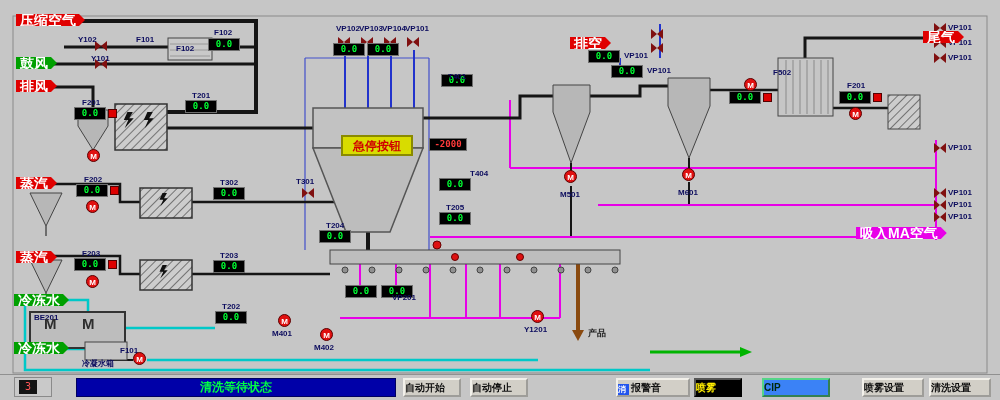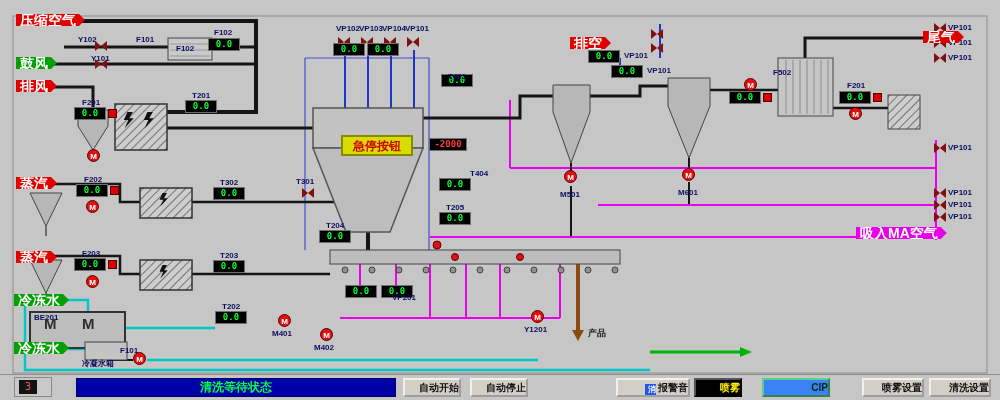--- a/index.html
+++ b/index.html
@@ -61,21 +61,21 @@
     border-top:1px solid #909090;z-index:40;}
   #indicator-box{position:absolute;left:14px;top:2px;width:38px;height:20px;background:#c9c9c9;
     border:1px solid #8a8a8a;box-sizing:border-box;}
   #indicator{position:absolute;left:4px;top:2px;width:18px;height:14px;background:#141414;
     color:#ff5555;font-family:"DejaVu Sans Mono",monospace;font-size:10px;line-height:14px;text-align:center;}
   #statusbar{position:absolute;left:76px;top:3px;width:320px;height:19px;background:#0000a8;
     border:1px solid #000060;box-sizing:border-box;color:#00ff44;font-size:12px;font-weight:bold;
     text-align:center;line-height:17px;}
   .btn{position:absolute;top:3px;height:19px;background:#d2cfc7;border:2px outset #f2f0ea;
     font-family:"Liberation Sans",sans-serif;font-size:10px;font-weight:bold;color:#111;
-    text-align:right;line-height:14px;padding:0;box-sizing:border-box;cursor:pointer;}
+    text-align:left;line-height:14px;padding:0;box-sizing:border-box;cursor:pointer;}
   .btn.spray{background:#000;color:#ffee00;border:2px outset #555;}
   .btn.cip{background:#3b82f6;color:#00280a;border:2px outset #55d488;}
   #alarm-ic{display:inline-block;width:11px;height:11px;background:#2255ee;color:#fff;
     font-size:8px;line-height:11px;vertical-align:-1px;margin-right:2px;}
 </style>
 </head>
 <body>
 
 <div id="screen">
 

